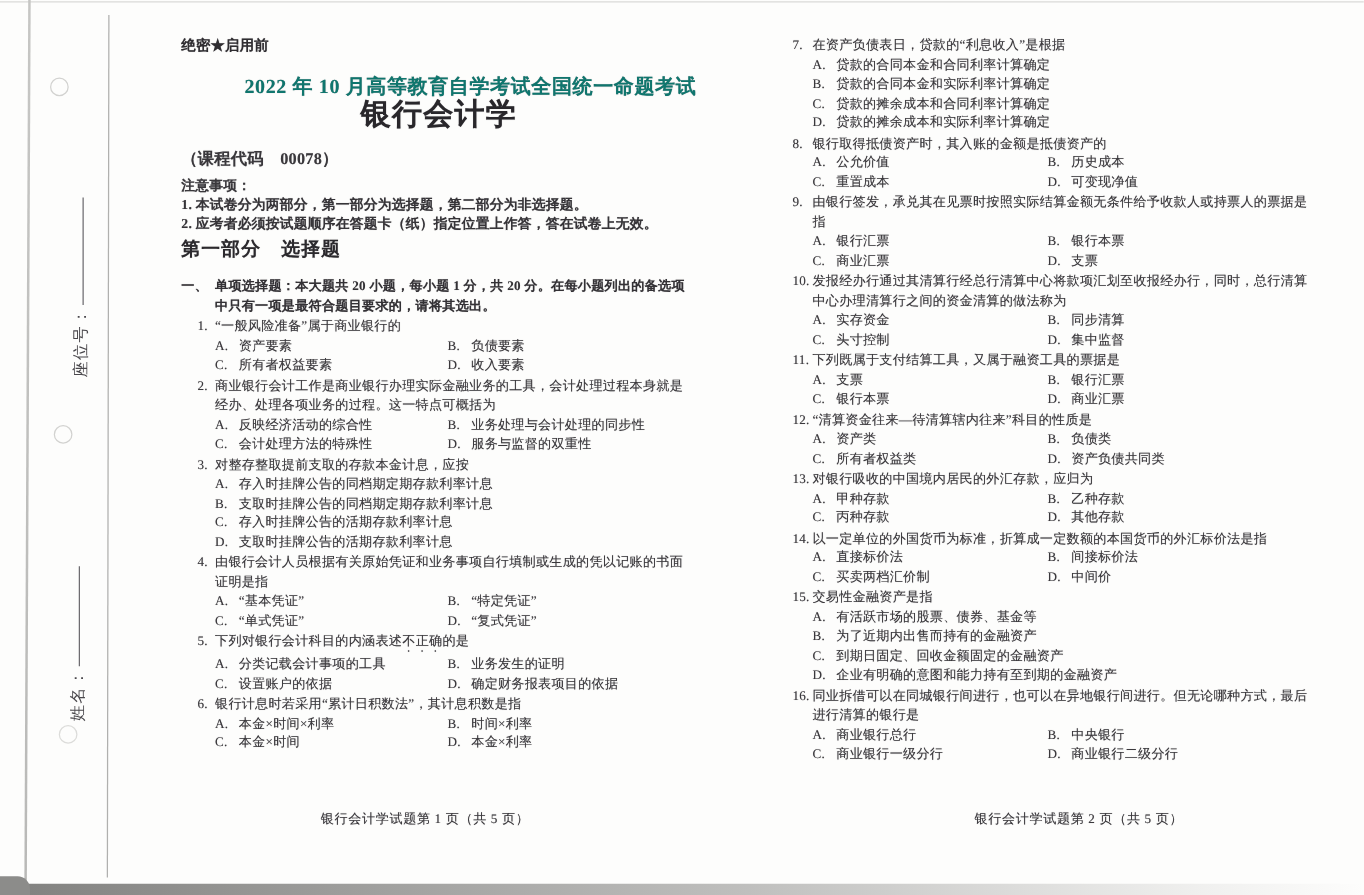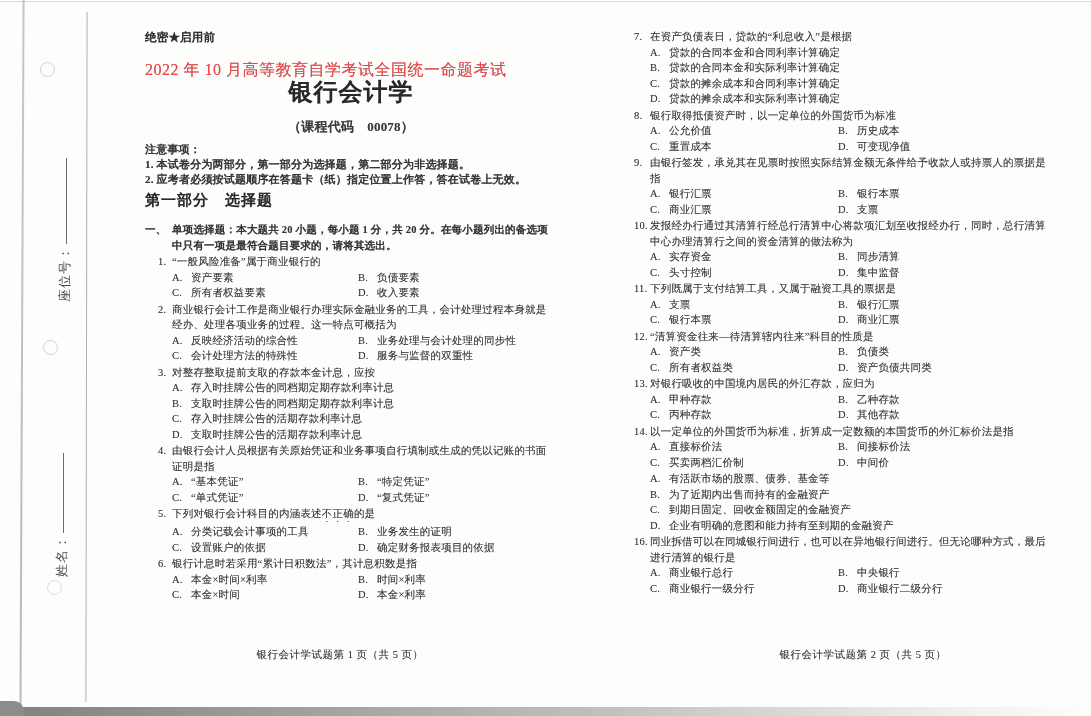--- a/index.html
+++ b/index.html
@@ -28,23 +28,23 @@
   .v-name{left:53px;top:577px;width:140px;}
   .uline{display:inline-block;height:1px;background:#6e6c70;vertical-align:middle;margin-left:2px;}
   .uline-seat{width:86px;}
   .uline-name{width:80px;}
   
   .page-col{position:absolute;font-size:10.5px;line-height:15.5px;
     text-shadow:0 0 .6px rgba(58,56,60,.45);letter-spacing:.2px;}
   .page-1{left:145px;top:30px;width:412px;--numpad:13px;--numw:14px;--optind:27px;--optcol:186px;}
   .page-2{left:634px;top:28px;width:418px;--numpad:0px;--numw:16px;--optind:16px;--optcol:188px;}
   .classification{font-size:11.5px;font-weight:bold;color:#2f2d31;font-family:Liberation Serif, serif;}
-  .exam-title{margin-top:16px;text-align:left;font-size:16px;font-weight:normal;color:#ef4444;letter-spacing:.5px;}
+  .exam-title{margin-top:16px;text-align:right;font-size:16px;font-weight:bold;color:#0f766e;letter-spacing:.5px;}
   .subject-title{text-align:center;font-size:24px;font-weight:bold;color:#29272b;letter-spacing:1px;line-height:30px;}
-  .course-code{margin-top:12px;text-align:center;font-size:13px;font-weight:bold;}
+  .course-code{margin-top:12px;font-size:13px;font-weight:bold;}
   .notes-heading{margin-top:7px;font-size:11px;font-weight:bold;line-height:15px;}
   .note-item{font-size:11px;font-weight:bold;line-height:15px;color:#363438;}
   .part-heading{margin-top:6px;text-align:left;font-size:15px;font-weight:bold;color:#2b292d;letter-spacing:1px;}
   .section-intro{margin-top:14px;display:flex;font-weight:bold;color:#333135;}
   .intro-label{flex:0 0 27px;}
   .intro-text{flex:1;}
   
   .q{margin-top:1px;}
   .q-stem{display:flex;padding-left:var(--numpad);}
   .q-num{flex:0 0 var(--numw);}
@@ -264,21 +264,21 @@
           </div>
           <div class="opt">
             <span class="opt-label">D.</span>
             <span class="opt-text">贷款的摊余成本和实际利率计算确定</span>
           </div>
         </div>
   </div>
       <div class="q">
     <div class="q-stem">
       <span class="q-num">8.</span>
-      <span class="q-text"><span>银行取得抵债资产时，以一定单位的外国货币为标准</span></span>
+      <span class="q-text"><span>银行取得抵债资产时，其入账的金额是抵债资产的</span></span>
     </div>
     <div class="q-options grid">
           <div class="opt">
             <span class="opt-label">A.</span>
             <span class="opt-text">公允价值</span>
           </div>
           <div class="opt">
             <span class="opt-label">B.</span>
             <span class="opt-text">历史成本</span>
           </div>
@@ -430,20 +430,24 @@
             <span class="opt-label">C.</span>
             <span class="opt-text">买卖两档汇价制</span>
           </div>
           <div class="opt">
             <span class="opt-label">D.</span>
             <span class="opt-text">中间价</span>
           </div>
         </div>
   </div>
       <div class="q">
+    <div class="q-stem">
+      <span class="q-num">15.</span>
+      <span class="q-text"><span>交易性金融资产是指</span></span>
+    </div>
     <div class="q-options rows">
           <div class="opt">
             <span class="opt-label">A.</span>
             <span class="opt-text">有活跃市场的股票、债券、基金等</span>
           </div>
           <div class="opt">
             <span class="opt-label">B.</span>
             <span class="opt-text">为了近期内出售而持有的金融资产</span>
           </div>
           <div class="opt">

